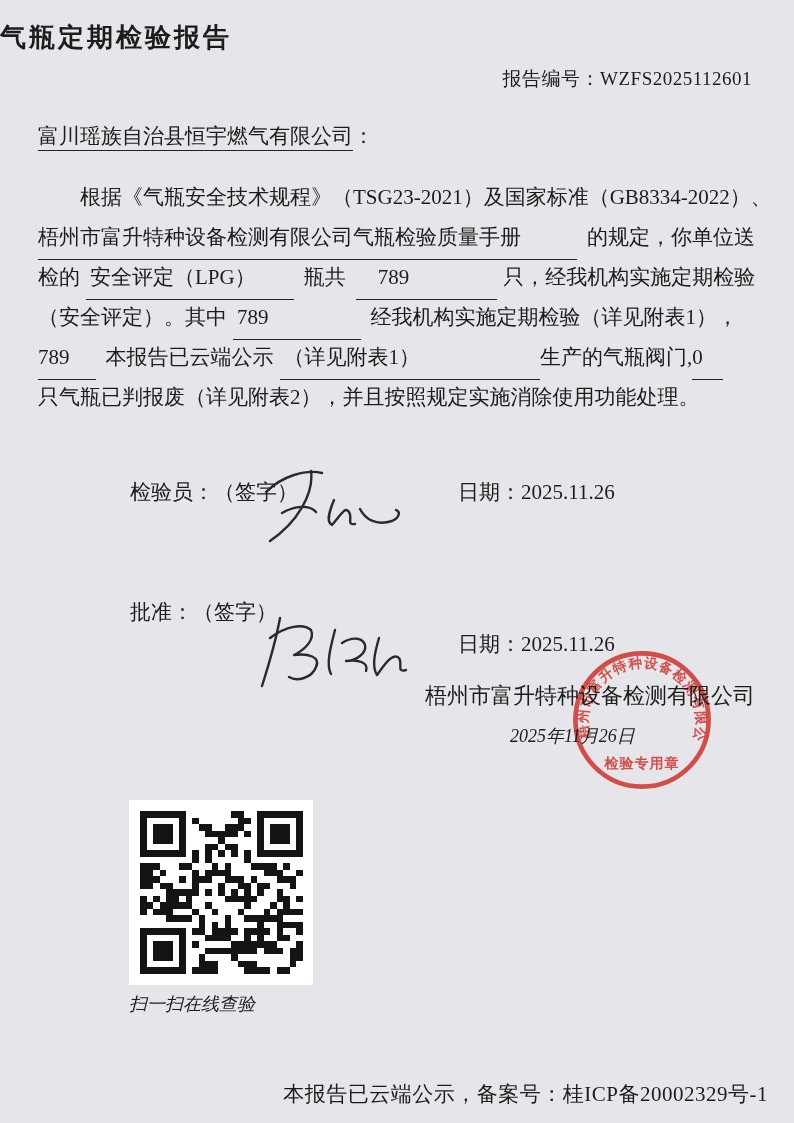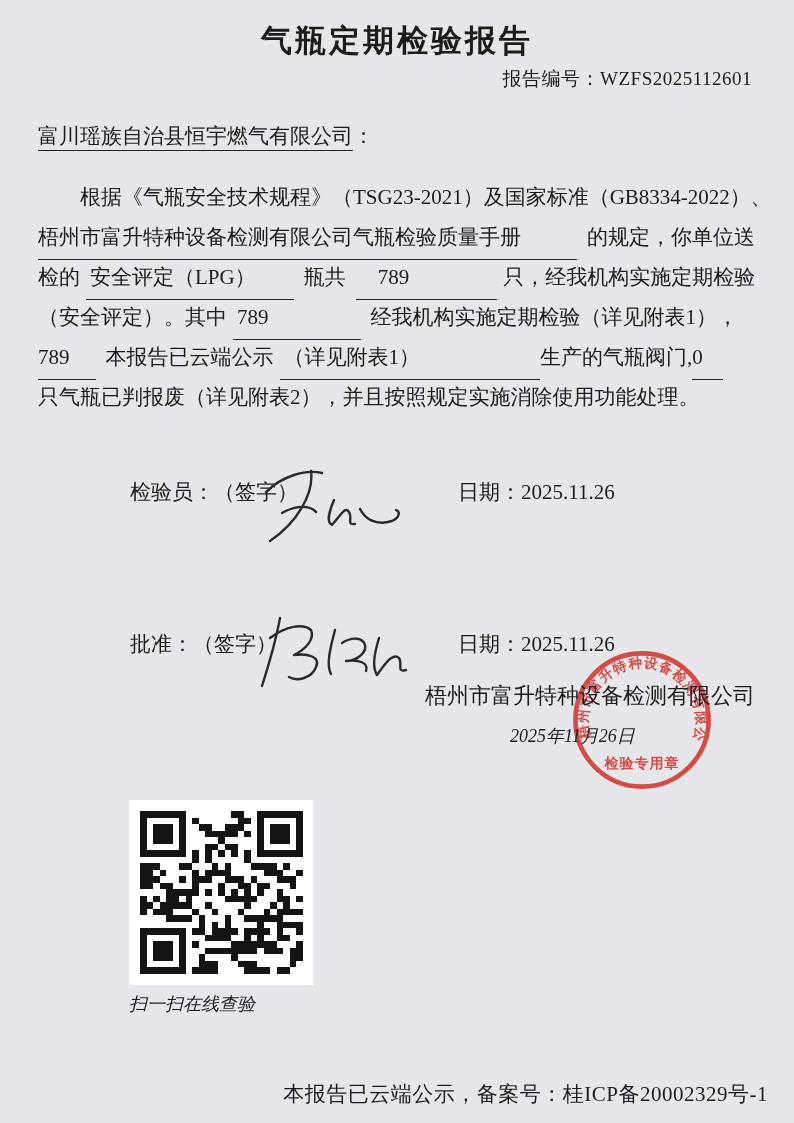--- a/index.html
+++ b/index.html
@@ -5,21 +5,21 @@
   html,body{margin:0;padding:0;}
   body{
     width:794px;height:1123px;position:relative;overflow:hidden;
     background:#e6e6ea;
     font-family:"Liberation Serif","DejaVu Serif",serif;
     color:#1c1c1e;
     -webkit-font-smoothing:antialiased;
   }
   .abs{position:absolute;}
   
-  .title{top:20px;left:0;width:100%;text-align:center;font-size:31px;font-weight:bold;letter-spacing:3px;}
+  .title{top:20px;left:0;width:100%;text-align:left;font-size:26px;font-weight:bold;letter-spacing:3px;}
   .report-no{top:66px;right:42px;font-size:19px;letter-spacing:.5px;margin-left:17px;}
   
   .addressee{top:122px;left:38px;font-size:21px;}
   .addressee .company{border-bottom:1.5px solid #222;padding-bottom:2px;}
   
   .bline{left:38px;width:724px;font-size:21px;white-space:nowrap;}
   .l1{top:183px;}
   .l2{top:223px;}
   .l3{top:263px;}
   .l4{top:303px;}
@@ -33,21 +33,21 @@
   .pad-l4{padding-left:4px;padding-right:92px;}
   .pad-l5a{padding-right:26px;}
   .pad-l5b{padding-left:4px;padding-right:120px;}
   .pad-l5c{padding-right:20px;}
   .gap6{display:inline-block;width:6px;}
   .gap10{display:inline-block;width:10px;}
   
   .sig-row{font-size:21px;}
   .insp-label{top:478px;left:130px;}
   .insp-date{top:478px;left:458px;}
-  .appr-label{top:630px;left:130px;}
+  .appr-label{top:598px;left:130px;}
   .appr-date{top:630px;left:458px;}
   .sig1{top:460px;left:248px;z-index:3;}
   .sig2{top:608px;left:250px;z-index:3;}
   .sig-stroke{fill:none;stroke:#2a2a2e;stroke-width:2.4;stroke-linecap:round;stroke-linejoin:round;}
   
   .org-company{top:681px;left:425px;font-size:22px;z-index:2;}
   .org-date{top:724px;left:510px;font-size:18px;z-index:2;font-style:italic;}
   
   .stamp{top:645px;left:567px;width:150px;height:150px;z-index:1;mix-blend-mode:multiply;opacity:.92;}
   

